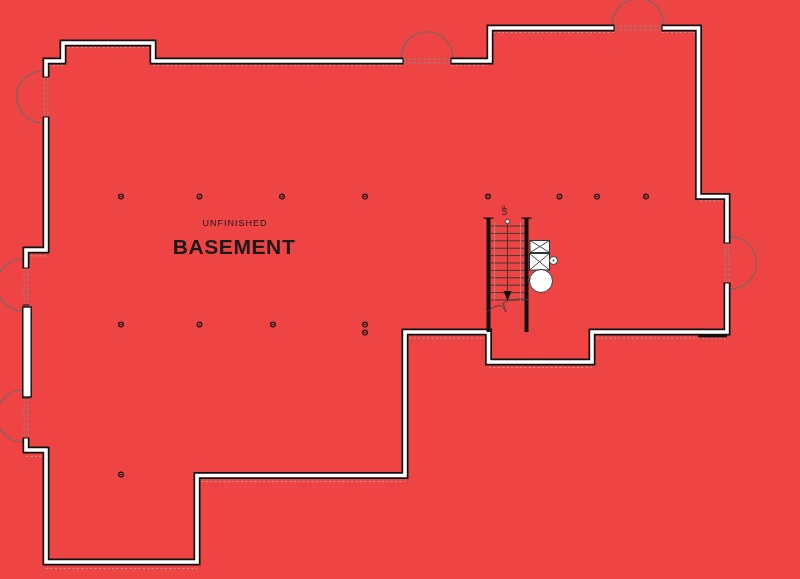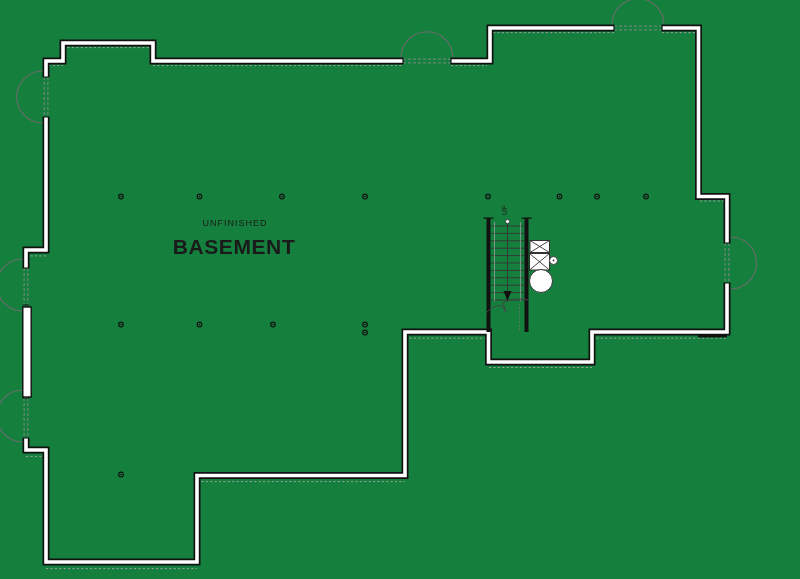--- a/index.html
+++ b/index.html
@@ -1,16 +1,16 @@
 <!DOCTYPE html>
 <html><head>
 <meta charset="utf-8">
 <style>
   html,body{margin:0;padding:0;background:#fff;}
-  .canvas{position:relative;width:800px;height:579px;background:#15803d;overflow:hidden;
+  .canvas{position:relative;width:800px;height:579px;background:#ef4444;overflow:hidden;
           font-family:"Liberation Sans", sans-serif;}
   svg{display:block;}
   .wall-outer{fill:none;stroke:#111111;stroke-width:7;stroke-linejoin:miter;stroke-linecap:butt;}
   .wall-core{fill:none;stroke:#ffffff;stroke-width:3.6;stroke-linejoin:miter;stroke-linecap:butt;}
   .well-arc{fill:none;stroke:#6b6b6b;stroke-width:1.1;}
   .ovh{stroke:#a6a6a6;stroke-width:0.9;stroke-dasharray:2.2 2.2;fill:none;}
   .win-dash{stroke:#8a8a8a;stroke-width:0.9;stroke-dasharray:3 2;fill:none;}
   .win-tick{stroke:#111111;stroke-width:1.2;fill:none;}
   .thin{stroke:#333333;stroke-width:0.9;fill:none;}
   .graythin{stroke:#999999;stroke-width:0.8;fill:none;}

